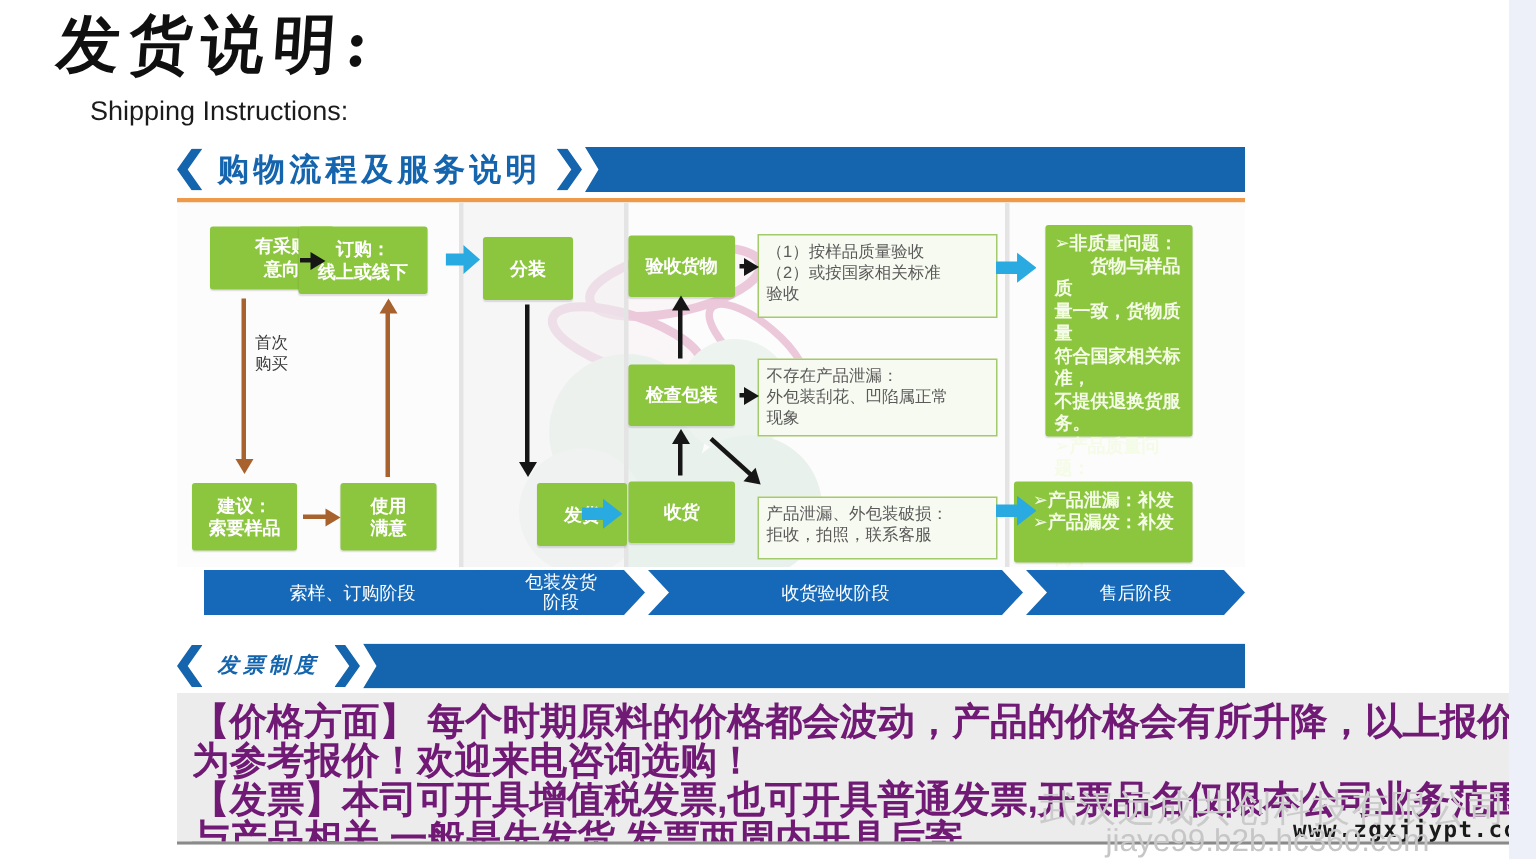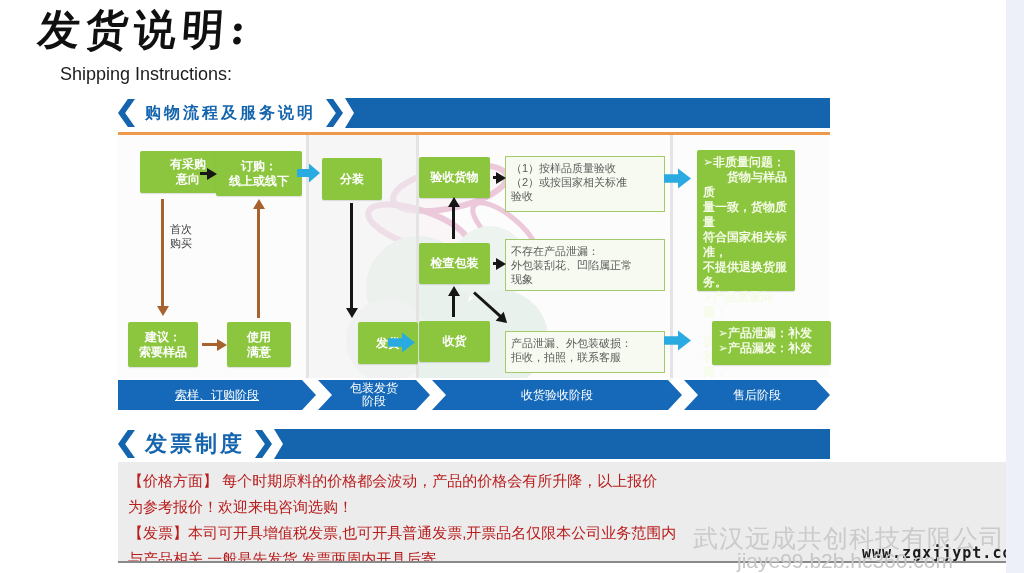--- a/index.html
+++ b/index.html
@@ -59,41 +59,41 @@
 
   
   .stage{top:0;height:30px;background:#1569b8;color:#fff;font-size:12px;line-height:13px;
          display:flex;align-items:center;justify-content:center;text-align:center;white-space:pre-line;}
   .stage-first{clip-path:polygon(0 0,calc(100% - 14px) 0,100% 50%,calc(100% - 14px) 100%,0 100%);}
   .stage-mid{clip-path:polygon(0 0,calc(100% - 14px) 0,100% 50%,calc(100% - 14px) 100%,0 100%,14px 50%);}
 
   
   .invoice-panel{background:#ececec;border-bottom:2px solid #8a8a8a;overflow:hidden;box-sizing:border-box;
                  padding:6px 0 0 10px;}
-  .invoice-line{font-size:15px;font-weight:normal;color:#b91c1c;line-height:26px;white-space:nowrap;}
+  .invoice-line{font-size:25px;font-weight:bold;color:#701a75;line-height:26px;white-space:nowrap;}
 
   
   .wm-company{color:#cbcbcb;font-size:25px;letter-spacing:1px;white-space:nowrap;}
   .wm-site1{color:#1a1a1a;font-size:15px;font-weight:bold;letter-spacing:1px;
             font-family:"DejaVu Sans Mono","Liberation Mono",monospace;white-space:nowrap;}
   .wm-site2{color:#c6c6c6;font-size:21px;white-space:nowrap;}
 
   .edge-strip{background:#edf0f8;}
 </style>
 </head>
 <body>
 
 <div id="canvas">
 
   <div class="abs page-title">发货说明:</div>
   <div class="abs page-subtitle">Shipping Instructions:</div>
 
   <div class="abs banner" style="left:118px;top:97px;width:712px;">
     <div class="chev-l"></div>
-    <div class="banner-text" style="font-size:16px;">购物流程及服务说明</div>
+    <div class="banner-text" style="font-size:21px;">购物流程及服务说明</div>
     <div class="chev-r"></div>
     <div class="banner-bar"></div>
   </div>
   <div class="abs orange-rule" style="left:118px;top:132px;width:712px;"></div>
 
   <div class="abs flow-bg" style="left:118px;top:135px;width:712px;height:243px;"></div>
 
   <svg class="abs" style="left:300px;top:136px;opacity:.45;" width="290" height="242" viewBox="0 0 290 242">
     <ellipse cx="150" cy="52" rx="58" ry="20" fill="rgba(240,205,222,0.35)" stroke="#d98bb4" stroke-width="6" transform="rotate(-12 150 52)"></ellipse>
     <ellipse cx="118" cy="92" rx="52" ry="18" fill="rgba(240,205,222,0.3)" stroke="#d98bb4" stroke-width="6" transform="rotate(18 118 92)"></ellipse>
@@ -105,21 +105,21 @@
     <circle cx="148" cy="235" r="30" fill="#d3e5da"></circle>
   </svg>
 
   <div class="abs col-shade" style="left:309px;top:135px;width:107px;height:243px;"></div>
   <div class="abs divider" style="left:306px;top:135px;height:243px;"></div>
   <div class="abs divider" style="left:416px;top:135px;height:243px;"></div>
   <div class="abs divider" style="left:670px;top:135px;height:243px;"></div>
 
   <div class="abs gbox" style="left:140px;top:151px;width:70px;height:42px;padding-left:13px;">有采购
 意向</div>
-  <div class="abs gbox" style="left:216px;top:151px;width:86px;height:45px;">订购：
+  <div class="abs gbox" style="left:199px;top:151px;width:86px;height:45px;">订购：
 线上或线下</div>
   <div class="abs gbox" style="left:322px;top:158px;width:60px;height:42px;">分装</div>
   <div class="abs gbox" style="left:419px;top:157px;width:71px;height:41px;">验收货物</div>
   <div class="abs gbox" style="left:419px;top:243px;width:71px;height:41px;">检查包装</div>
   <div class="abs gbox" style="left:419px;top:321px;width:71px;height:41px;">收货</div>
   <div class="abs gbox" style="left:128px;top:322px;width:70px;height:45px;">建议：
 索要样品</div>
   <div class="abs gbox" style="left:227px;top:322px;width:64px;height:45px;">使用
 满意</div>
   <div class="abs gbox" style="left:322px;top:322px;width:60px;height:42px;margin-left:36px;">发货</div>
@@ -135,21 +135,21 @@
 
   <div class="abs rpanel" style="left:697px;top:150px;width:98px;height:141px;">➢非质量问题：
 　　货物与样品质
 量一致，货物质量
 符合国家相关标准，
 不提供退换货服务。
 ➢产品质量问题：
 　　卖家提出异议
 和证明，双方协商，
 退货或换货。</div>
-  <div class="abs rpanel" style="left:712px;top:321px;width:119px;height:44px;">➢产品泄漏：补发
+  <div class="abs rpanel" style="left:676px;top:321px;width:119px;height:54px;text-align:center;">➢产品泄漏：补发
 ➢产品漏发：补发</div>
 
   <div class="abs arr arr-right black" style="left:200px;top:172px;width:8px;"></div>
   <div class="abs arr arr-down brown" style="left:161px;top:199px;height:108px;"></div>
   <div class="abs fp-label" style="left:170px;top:222px;">首次
 购买</div>
   <div class="abs arr arr-right brown" style="left:202px;top:343px;width:16px;"></div>
   <div class="abs arr arr-up brown" style="left:257px;top:208px;height:110px;"></div>
   <div class="abs arr arr-down black" style="left:350px;top:203px;height:106px;"></div>
   <div class="abs arr arr-up black" style="left:452px;top:295px;height:22px;"></div>
@@ -157,30 +157,30 @@
   <div class="abs arr arr-right black" style="left:493px;top:176px;width:4px;"></div>
   <div class="abs arr arr-right black" style="left:493px;top:262px;width:4px;"></div>
   <div class="abs arr arr-right black" style="left:474px;top:291px;width:36px;transform:rotate(42deg);transform-origin:left center;"></div>
 
   <div class="abs blockarr" style="left:297px;top:163px;width:23px;height:20px;"></div>
   <div class="abs blockarr" style="left:388px;top:332px;width:27px;height:21px;"></div>
   <div class="abs blockarr" style="left:664px;top:168px;width:27px;height:21px;"></div>
   <div class="abs blockarr" style="left:664px;top:330px;width:27px;height:21px;"></div>
 
   <div class="abs" style="left:118px;top:380px;width:712px;height:30px;">
-    <div class="abs stage stage-first" style="left:0;width:198px;text-decoration:underline;">索样、订购阶段</div>
+    <div class="abs stage stage-first" style="left:18px;width:198px;">索样、订购阶段</div>
     <div class="abs stage stage-mid" style="left:314px;width:250px;">收货验收阶段</div>
     <div class="abs stage stage-mid" style="left:200px;width:112px;">包装发货
 阶段</div>
     <div class="abs stage stage-mid" style="left:566px;width:146px;">售后阶段</div>
   </div>
 
   <div class="abs banner" style="left:118px;top:428px;width:712px;">
     <div class="chev-l"></div>
-    <div class="banner-text" style="font-size:22px;">发票制度</div>
+    <div class="banner-text" style="font-size:14px;font-style:italic;">发票制度</div>
     <div class="chev-r"></div>
     <div class="banner-bar"></div>
   </div>
 
   <div class="abs invoice-panel" style="left:118px;top:462px;width:890px;height:101px;">
     <div class="invoice-line">【价格方面】 每个时期原料的价格都会波动，产品的价格会有所升降，以上报价</div>
     <div class="invoice-line">为参考报价！欢迎来电咨询选购！</div>
     <div class="invoice-line">【发票】本司可开具增值税发票,也可开具普通发票,开票品名仅限本公司业务范围内</div>
     <div class="invoice-line">与产品相关.一般是先发货,发票两周内开具后寄.</div>
   </div>

